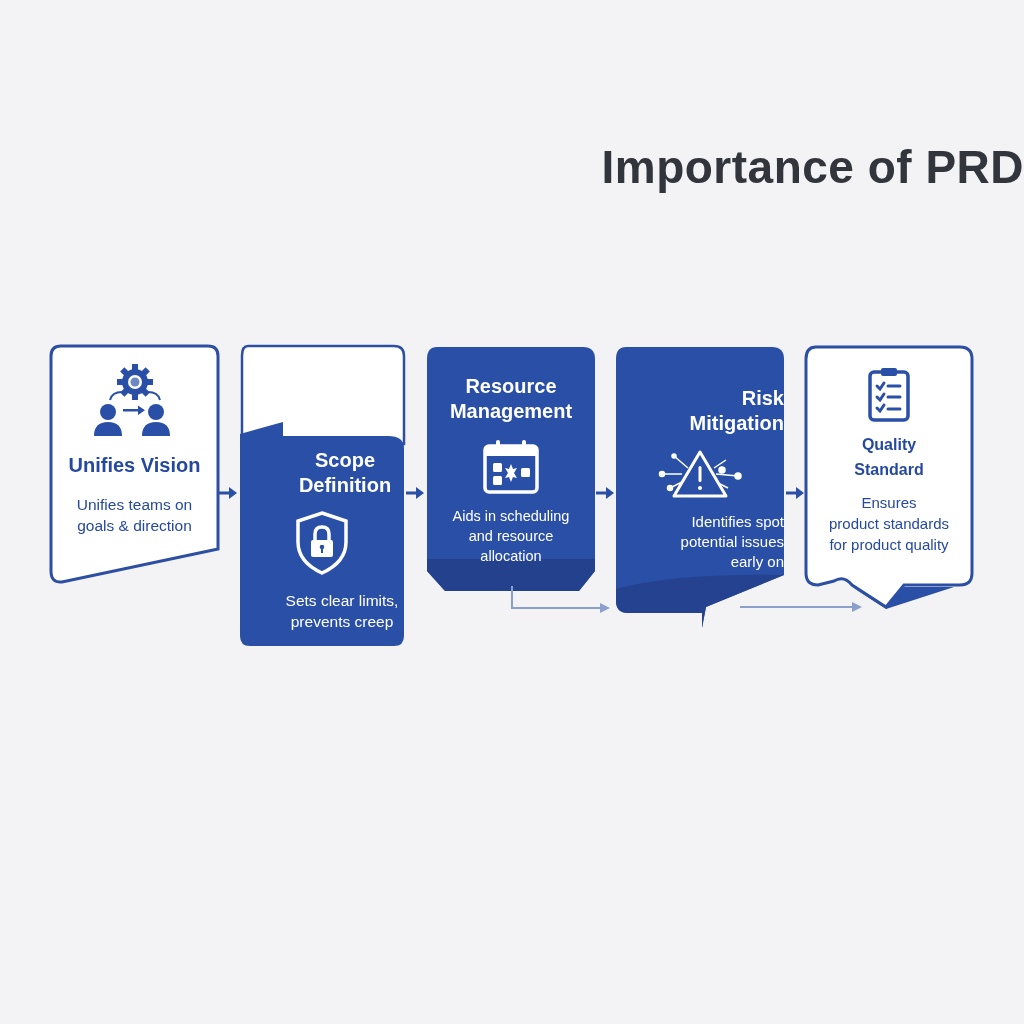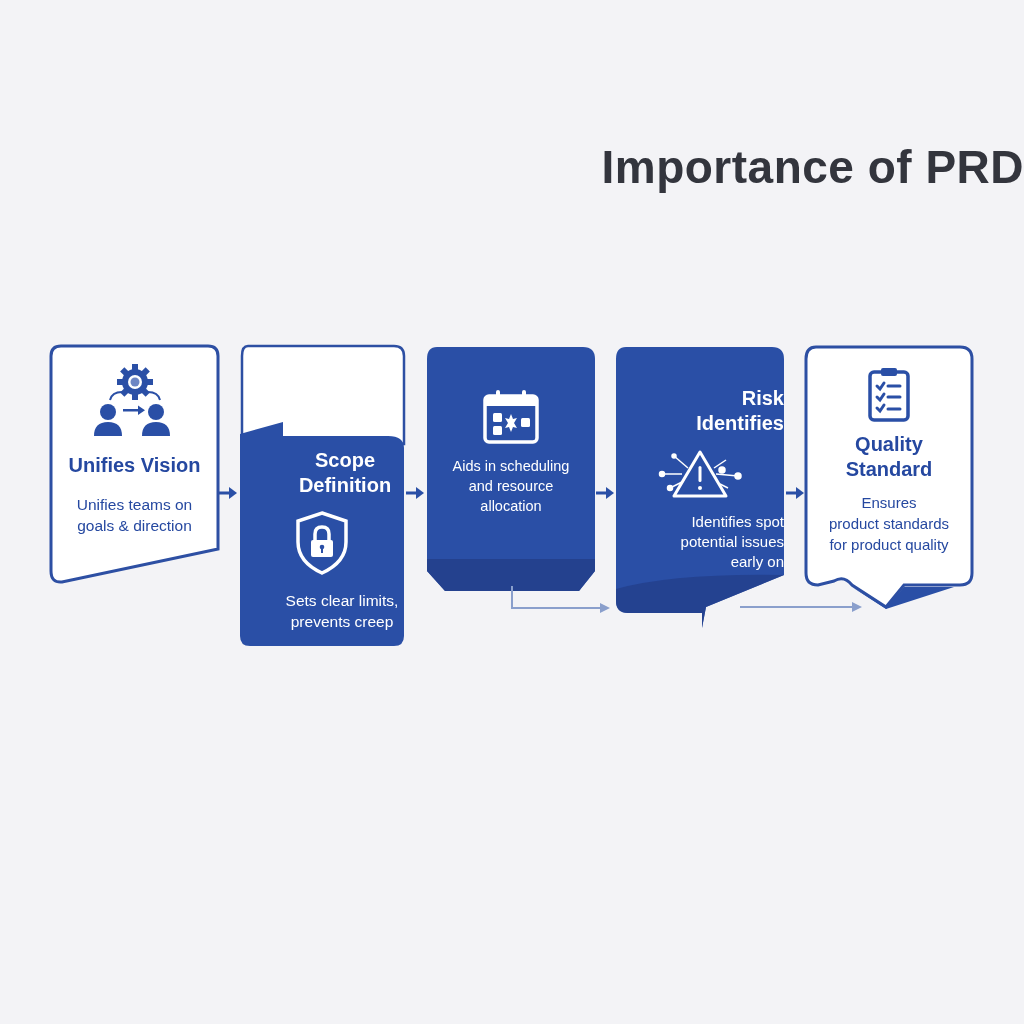--- a/index.html
+++ b/index.html
@@ -119,20 +119,24 @@
 <svg class="arrow" style="left:406px; top:486px;" width="20" height="14">
   <rect x="0" y="5.5" width="12" height="3" fill="#2a4fa6"></rect>
   <path d="M10 1 L18 7 L10 13 Z" fill="#2a4fa6"></path>
 </svg>
 
 <svg style="position:absolute; left:425px; top:345px;" width="172" height="248">
   <path d="M12 2 H158 Q170 2 170 14 V226 L154 246 H20 L2 226 V14 Q2 2 12 2 Z" fill="#2a4fa6"></path>
   <path d="M2 214 H170 V226 L154 246 H20 L2 226 Z" fill="#233f8c" opacity="0.9"></path>
 </svg>
 <div style="position:absolute; left:427px; top:374px; width:168px; text-align:center; color:#ffffff;">
+  <div class="card-title" style="font-size:20px;">
+    <div>Resource</div>
+    <div>Management</div>
+  </div>
   <svg class="icon" style="margin-top:14px;" width="60" height="58" viewBox="0 0 60 58">
     <rect x="4" y="8" width="52" height="46" rx="4" fill="none" stroke="#ffffff" stroke-width="3.5"></rect>
     <rect x="4" y="8" width="52" height="10" fill="#ffffff"></rect>
     <rect x="15" y="2" width="4" height="12" rx="2" fill="#ffffff"></rect>
     <rect x="41" y="2" width="4" height="12" rx="2" fill="#ffffff"></rect>
     <rect x="12" y="25" width="9" height="9" rx="1.5" fill="#ffffff"></rect>
     <rect x="12" y="38" width="9" height="9" rx="1.5" fill="#ffffff"></rect>
     <path d="M30 26 L32 31 L36 30 L33 35 L36 40 L32 39 L30 44 L28 39 L24 40 L27 35 L24 30 L28 31 Z" fill="#ffffff"></path>
     <rect x="40" y="30" width="9" height="9" rx="1.5" fill="#ffffff"></rect>
   </svg>
@@ -153,21 +157,21 @@
   <path d="M10 1 L18 7 L10 13 Z" fill="#2a4fa6"></path>
 </svg>
 
 <svg style="position:absolute; left:614px; top:345px;" width="172" height="285">
   <path d="M12 2 H158 Q170 2 170 14 V230 L92 262 L88 283 L88 268 H14 Q2 268 2 256 V14 Q2 2 12 2 Z" fill="#2a4fa6"></path>
   <path d="M2 244 Q60 228 170 230 L92 262 L88 283 L88 268 H14 Q2 268 2 256 Z" fill="#233f8c" opacity="0.85"></path>
 </svg>
 <div style="position:absolute; left:616px; top:386px; width:168px; text-align:right; color:#ffffff;">
   <div class="card-title" style="font-size:20px;">
     <div>Risk</div>
-    <div>Identifies</div>
+    <div>Mitigation</div>
   </div>
   <svg class="icon" style="margin-top:10px;" width="96" height="56" viewBox="0 0 96 56">
     <path d="M48 6 L74 50 H22 Z" fill="none" stroke="#ffffff" stroke-width="3" stroke-linejoin="round"></path>
     <rect x="46.5" y="20" width="3" height="16" rx="1.5" fill="#ffffff"></rect>
     <circle cx="48" cy="42" r="2" fill="#ffffff"></circle>
     <g stroke="#ffffff" stroke-width="1.5" fill="#ffffff">
       <line x1="36" y1="22" x2="22" y2="10"></line>
         <circle cx="22" cy="10" r="2"></circle>
       <line x1="30" y1="28" x2="10" y2="28"></line>
         <circle cx="10" cy="28" r="2.5"></circle>
@@ -207,21 +211,21 @@
     <rect x="14" y="2" width="16" height="8" rx="2" fill="#2a4fa6"></rect>
     <g stroke="#2a4fa6" stroke-width="3" fill="none" stroke-linecap="round">
       <path d="M10 20 L13 23 L17 17"></path>
       <line x1="21" y1="20" x2="33" y2="20"></line>
       <path d="M10 31 L13 34 L17 28"></path>
       <line x1="21" y1="31" x2="33" y2="31"></line>
       <path d="M10 42 L13 45 L17 39"></path>
       <line x1="21" y1="43" x2="33" y2="43"></line>
     </g>
   </svg>
-  <div class="card-title" style="font-size:20px; margin-top:10px;">
+  <div class="card-title" style="font-size:16px; margin-top:10px;">
     <div>Quality</div>
     <div>Standard</div>
   </div>
   <div class="card-desc" style="margin-top:10px; font-size:15px; line-height:21px;">
     <div>Ensures</div>
     <div>product standards</div>
     <div>for product quality</div>
   </div>
 </div>
 

